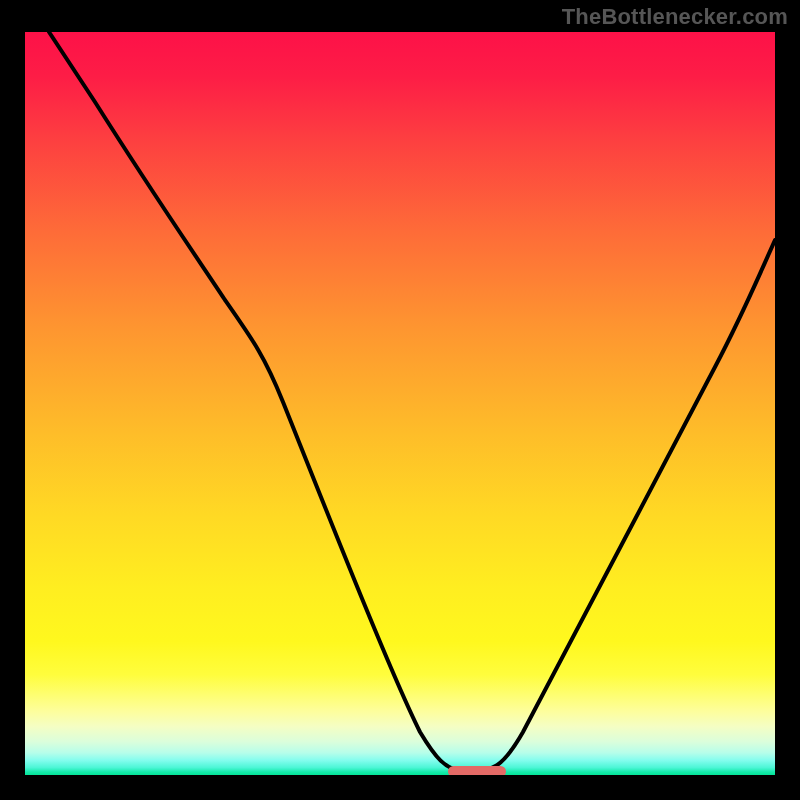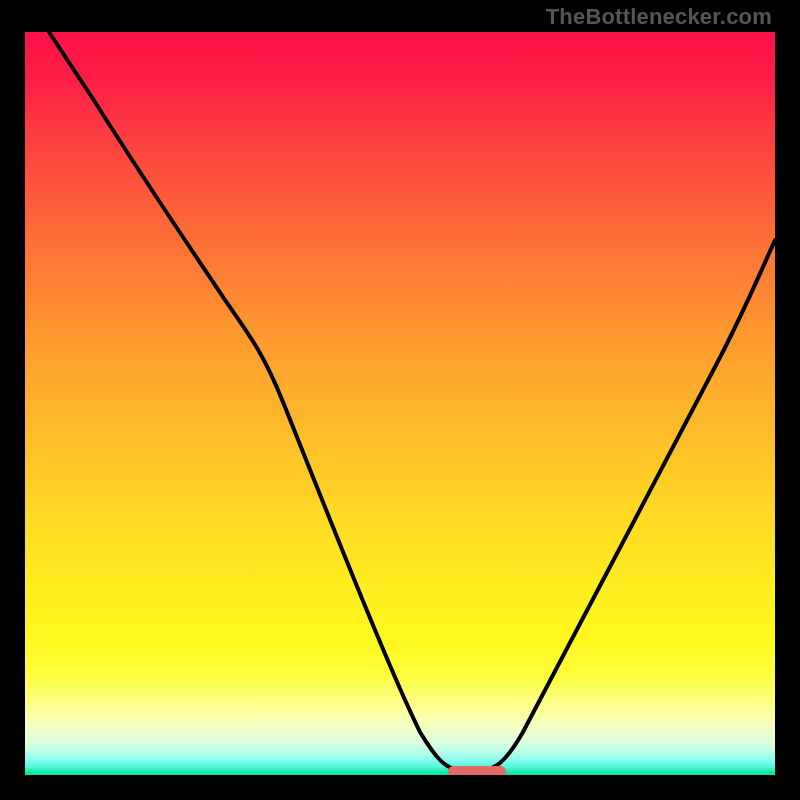--- a/index.html
+++ b/index.html
@@ -12,21 +12,21 @@
   }
   .frame {
     position: relative;
     width: 800px;
     height: 800px;
     background: #000000;
   }
   .attribution {
     position: absolute;
     top: 4px;
-    right: 28px;
+    right: 12px;
     font-family: Arial, Helvetica, sans-serif;
     font-size: 22px;
     font-weight: bold;
     color: #565656;
     letter-spacing: 0.2px;
   }
   .plot-area {
     position: absolute;
     left: 25px;
     top: 32px;

